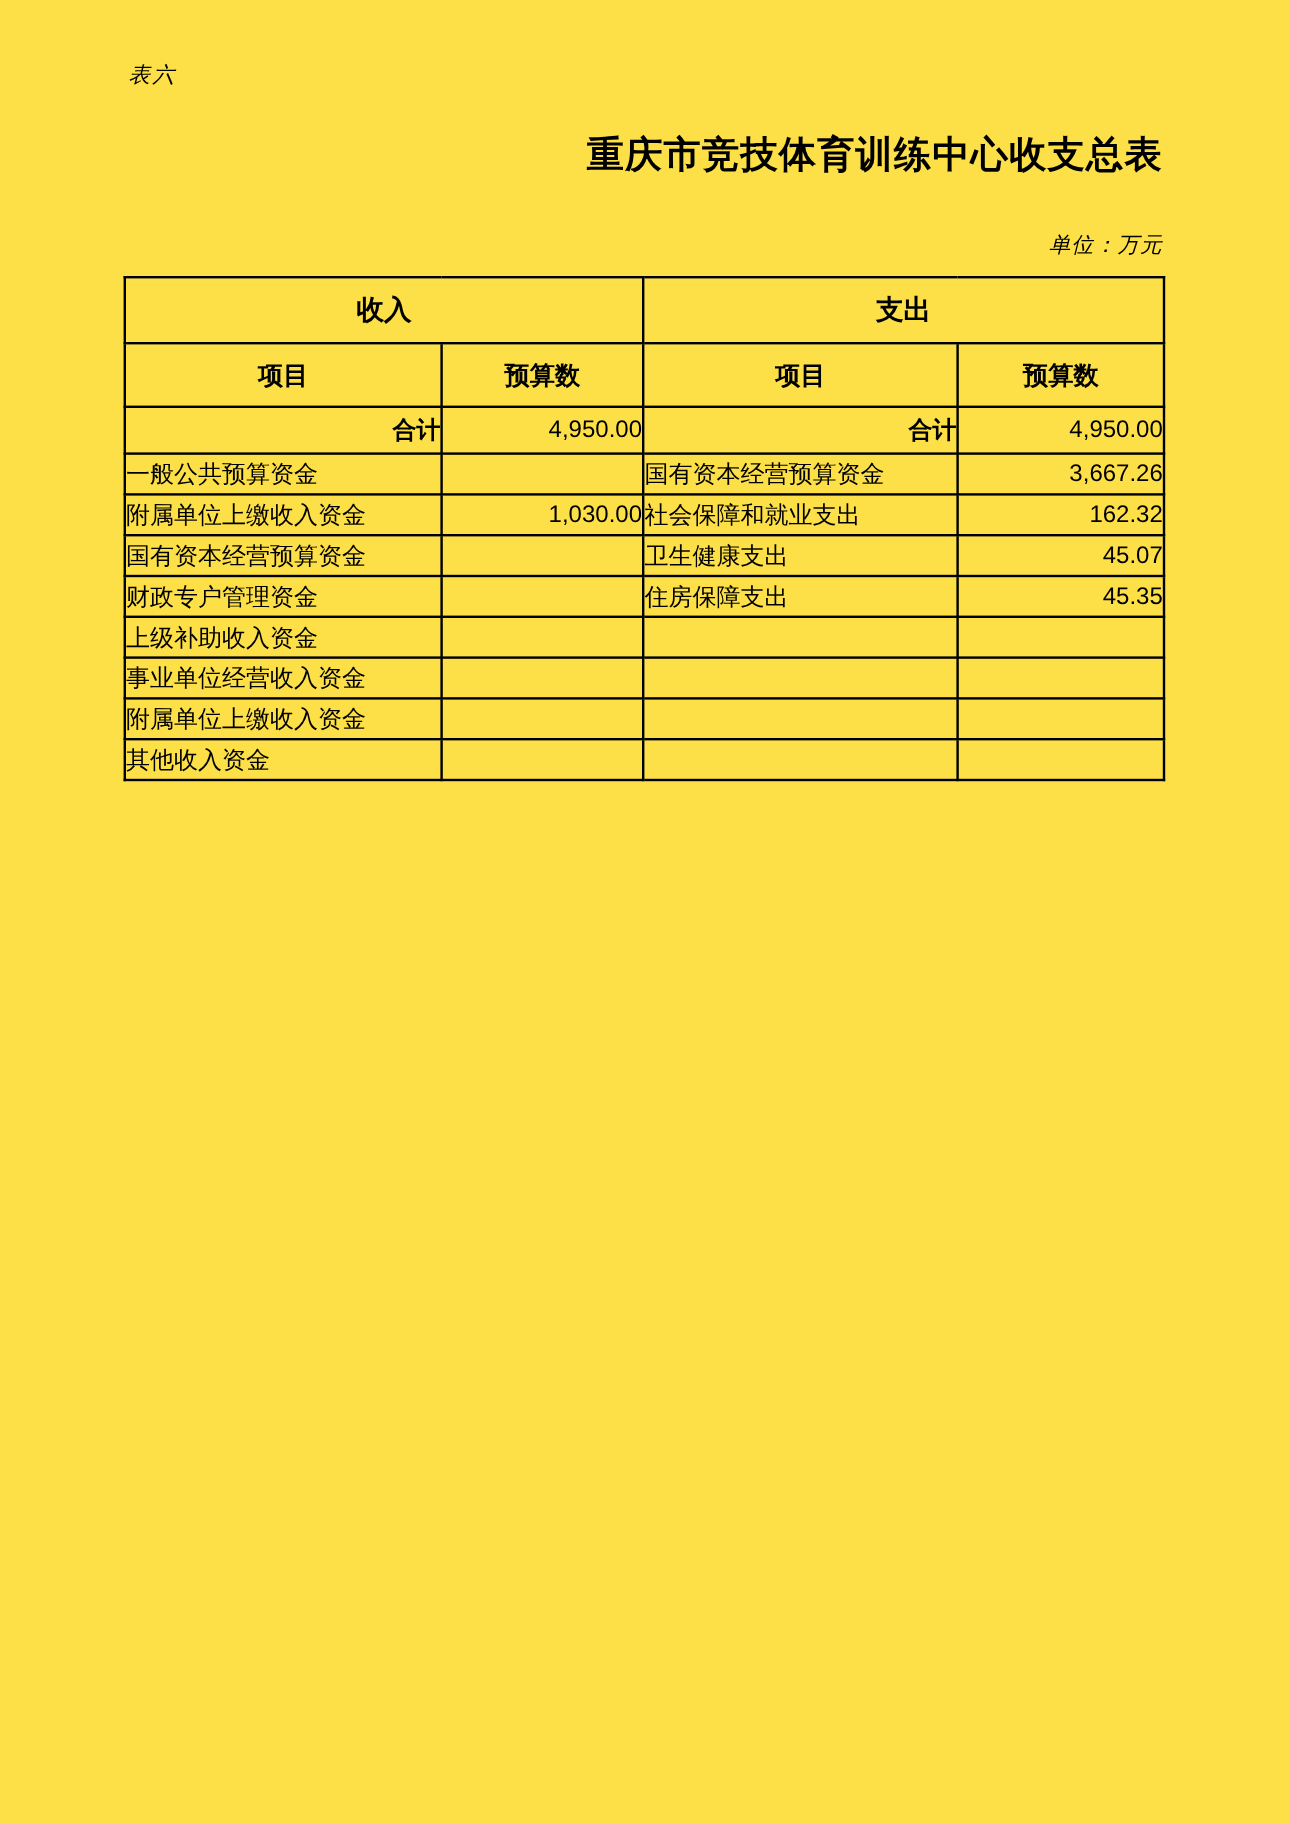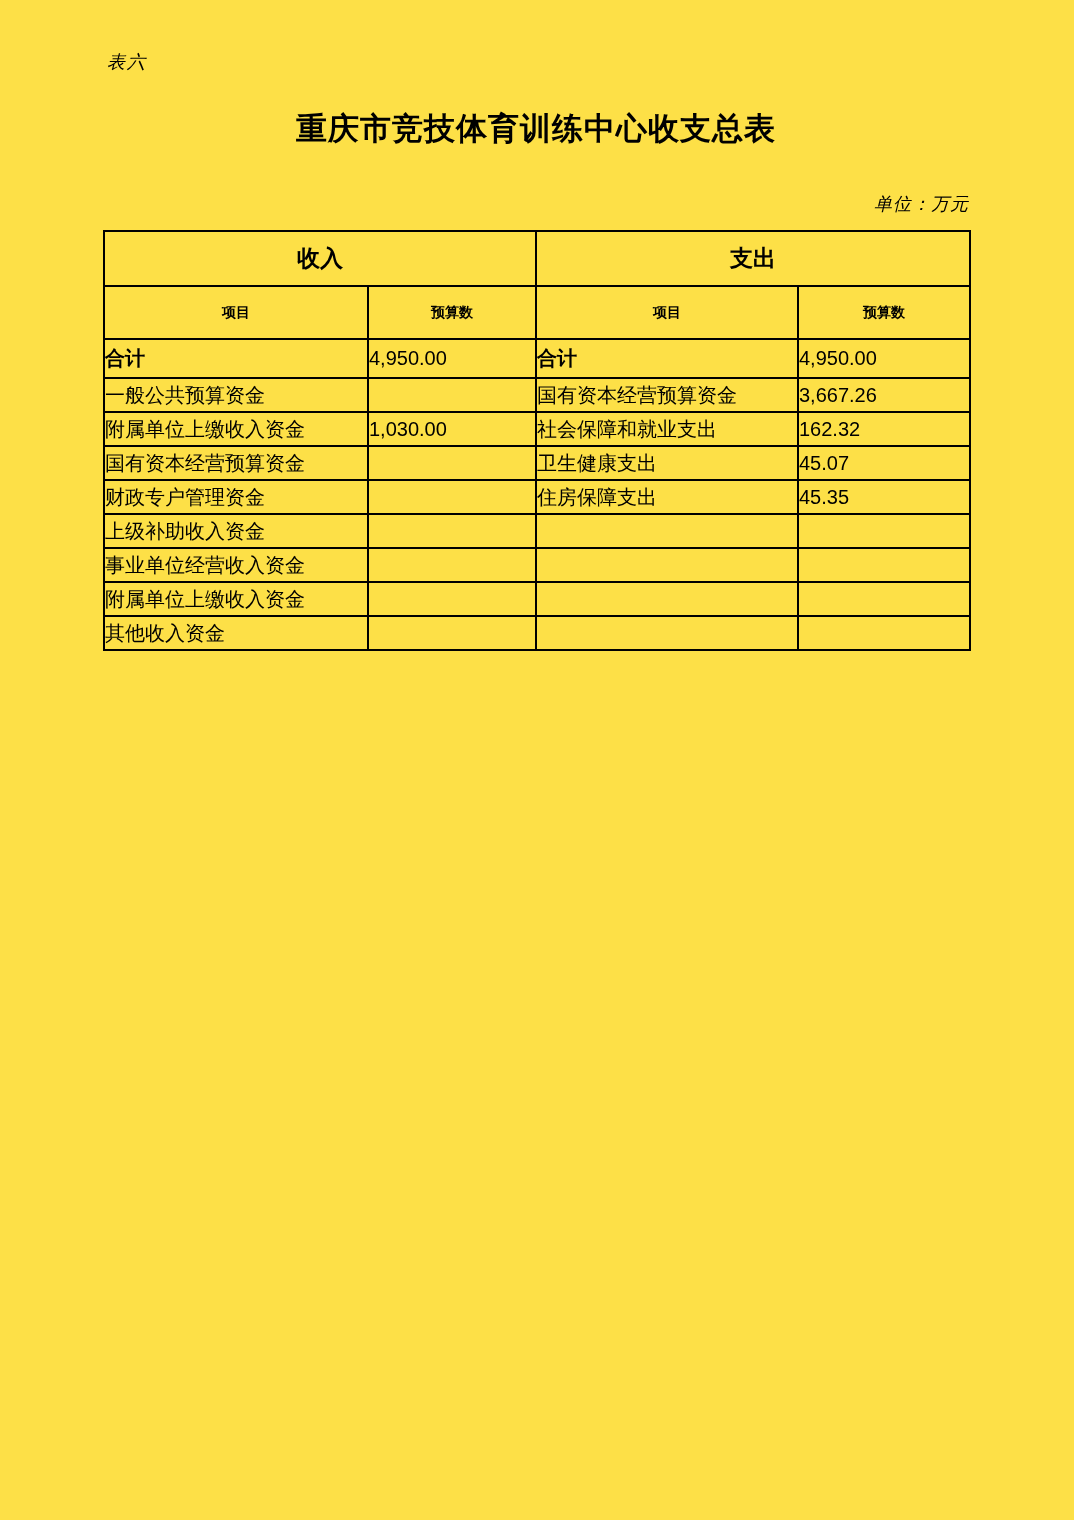--- a/index.html
+++ b/index.html
@@ -23,21 +23,21 @@
     top: 50px;
     font-size: 18px;
     font-style: italic;
     letter-spacing: 2px;
   }
   .doc-title {
     position: absolute;
     left: 103px;
     top: 108px;
     width: 866px;
-    text-align: center;
+    text-align: right;
     font-size: 31px;
     font-weight: bold;
     letter-spacing: 1px;
   }
   .unit-note {
     position: absolute;
     left: 103px;
     top: 192px;
     width: 866px;
     text-align: right;
@@ -66,42 +66,43 @@
     height: 53px;
     font-family: "Liberation Sans", "DejaVu Sans", sans-serif;
     font-weight: bold;
     font-size: 23px;
     text-align: center;
   }
   tr.col-header-row th {
     height: 51px;
     font-family: "Liberation Sans", "DejaVu Sans", sans-serif;
     font-weight: bold;
-    font-size: 14px;
+    font-size: 21px;
     text-align: center;
   }
   tr.total-row td {
     height: 37px;
   }
   tr.data-row td {
     height: 32px;
   }
   td.item-cell {
     text-align: left;
     padding-left: 4px;
     font-family: "Liberation Serif", "DejaVu Serif", serif;
     font-size: 20px;
   }
   tr.total-row td.item-cell {
-    text-align: left;
+    text-align: right;
     padding-left: 0;
     font-family: "Liberation Sans", "DejaVu Sans", sans-serif;
     font-weight: bold;
   }
   td.num-cell {
+    text-align: right;
     padding-right: 3px;
     font-family: "Liberation Sans", "DejaVu Sans", sans-serif;
     font-size: 20px;
   }
 </style>
 </head>
 <body>
 
 <div class="sheet">
 

